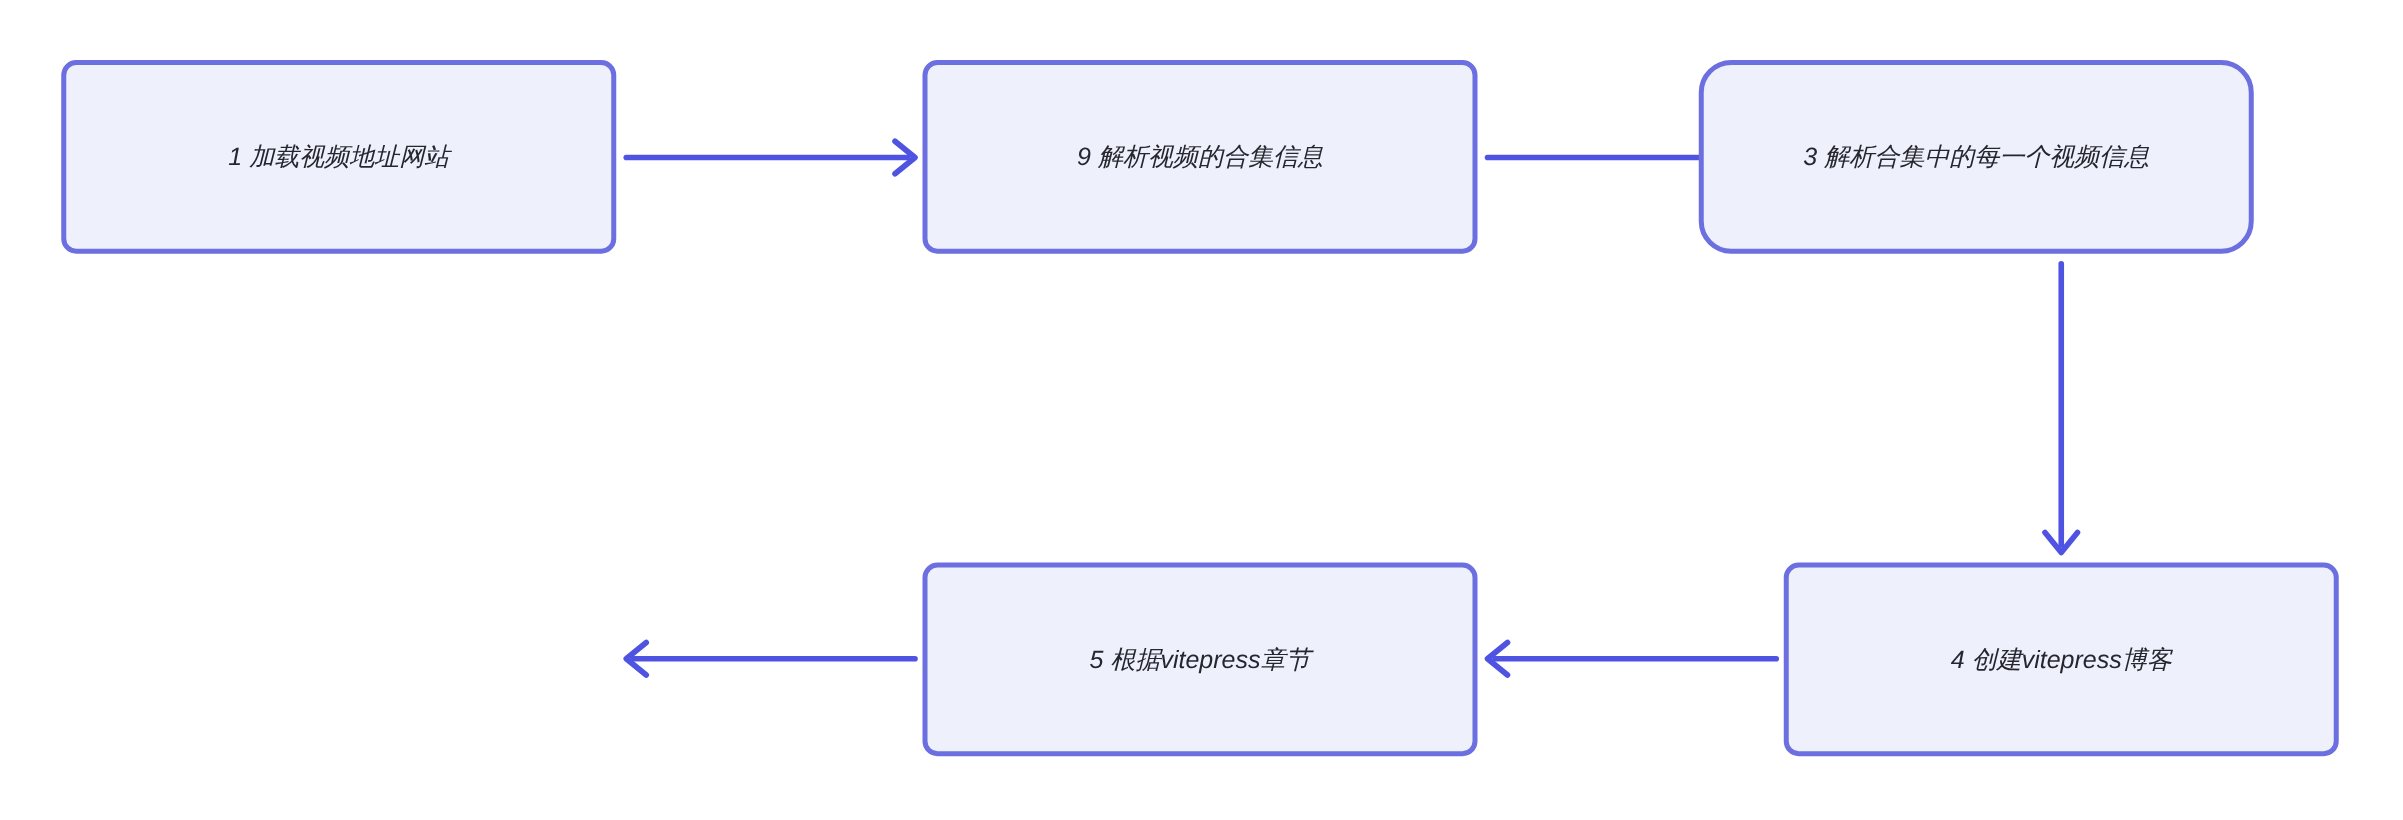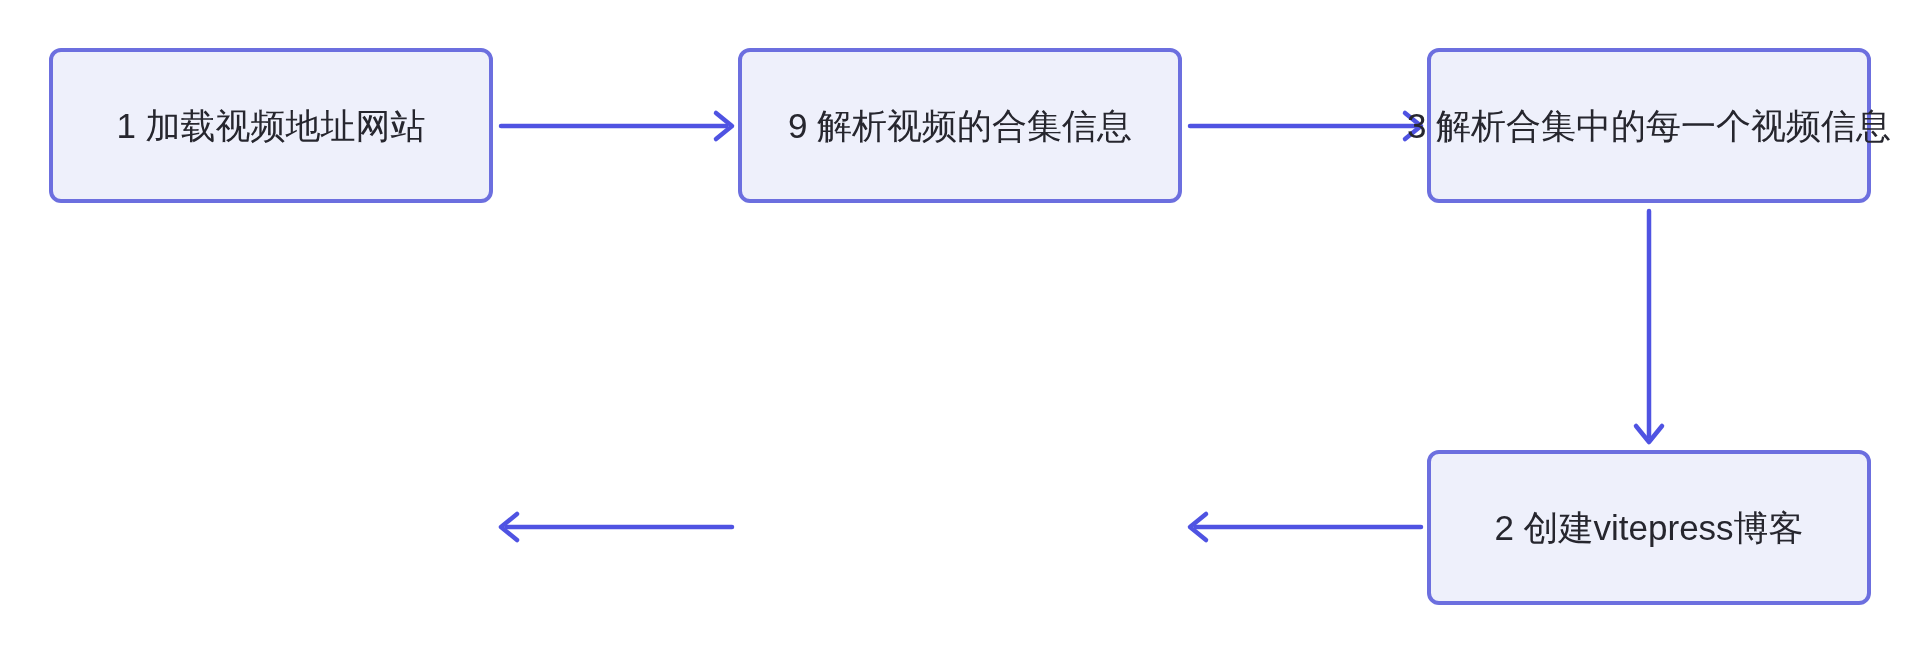--- a/index.html
+++ b/index.html
@@ -33,29 +33,30 @@
     width:444px;height:155px;
     box-sizing:border-box;
     background:var(--node-fill);
     border:4px solid var(--node-border);
     border-radius:12px;
     display:flex;align-items:center;justify-content:center;
     text-align:center;
   }
   .node-label{
     color:var(--text);
-    font-size:35px;
+    font-size:20px;
     line-height:1.3;
     padding:0 14px;
     white-space:nowrap;
+    font-style:italic;
   }
   
   .n1{left:49px;  top:48px;}
   .n2{left:738px; top:48px;}
-  .n3{left:1427px;top:48px;}
+  .n3{left:1359px;top:48px;border-radius:26px;}
   .n4{left:1427px;top:450px;}
   .n5{left:738px; top:450px;}
   .n6{left:49px;  top:450px;}
 </style>
 </head>
 <body>
 
 <div class="canvas">
 
   <svg class="edges-layer" viewBox="0 0 1922 656" xmlns="http://www.w3.org/2000/svg">
@@ -92,18 +93,21 @@
 
   <div class="node n2">
     <span class="node-label">9 解析视频的合集信息</span>
   </div>
 
   <div class="node n3">
     <span class="node-label">3 解析合集中的每一个视频信息</span>
   </div>
 
   <div class="node n4">
-    <span class="node-label">2 创建vitepress博客</span>
+    <span class="node-label">4 创建vitepress博客</span>
   </div>
 
+  <div class="node n5">
+    <span class="node-label">5 根据vitepress章节</span>
+  </div>
 
 
 </div>
 
 </body></html>

